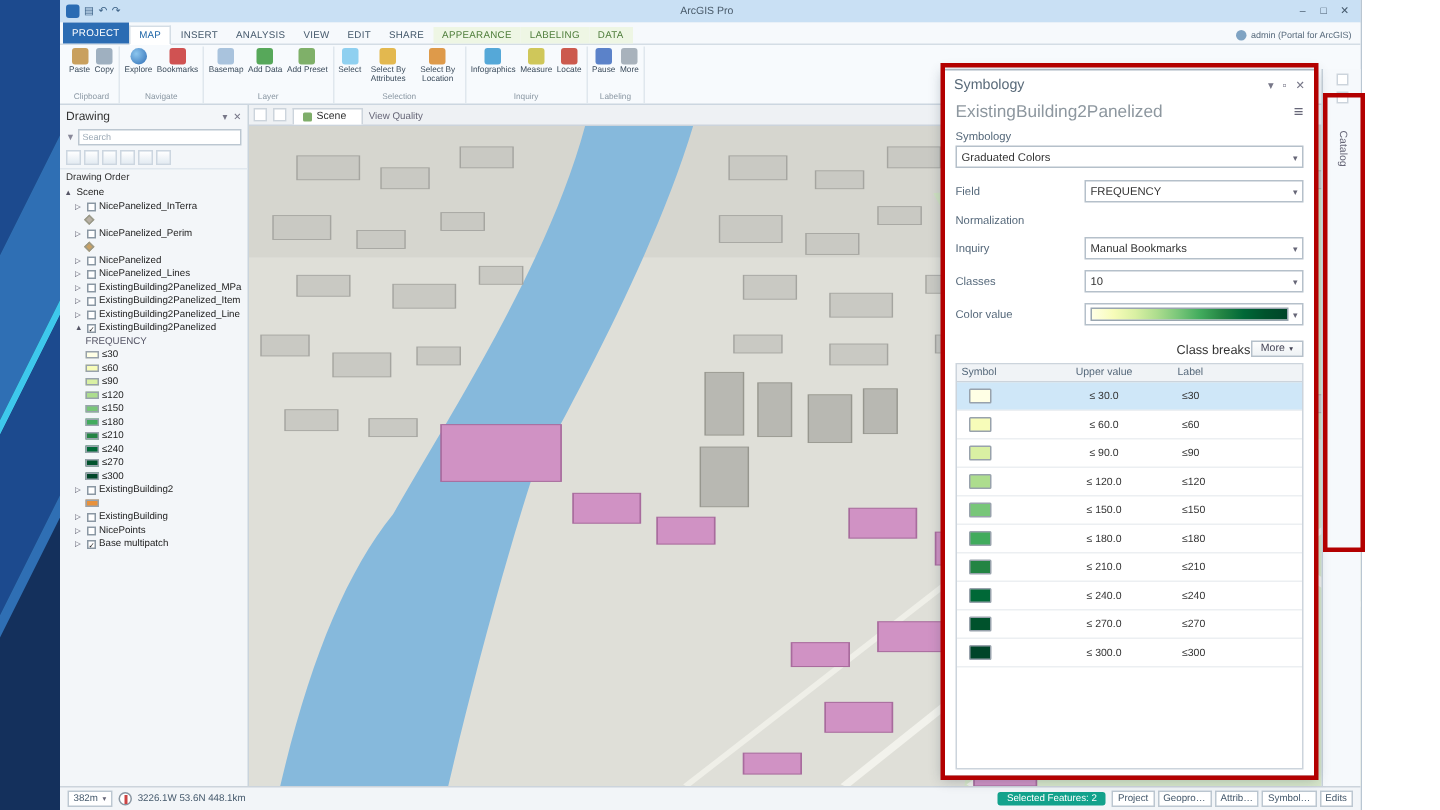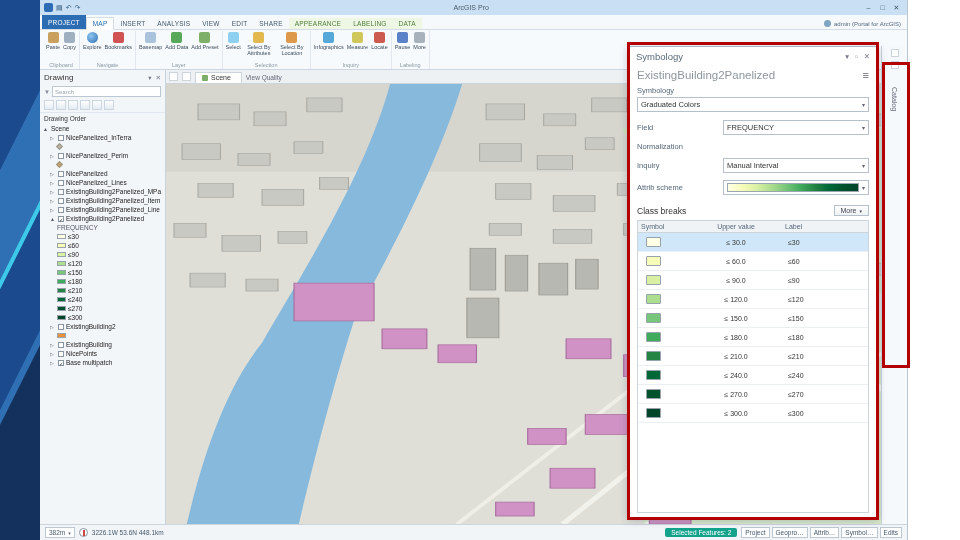--- a/index.html
+++ b/index.html
@@ -78,21 +78,21 @@
 .sp-label{font-size:7.5px;color:#55687a;padding:3px 8px 2px 8px;}
 .sp-select{height:15px;background:#fff;border:1px solid #b5c0ca;display:flex;align-items:center;font-size:7.5px;color:#333;padding:0 3px;gap:3px;}
 .sp-select .val{flex:1;white-space:nowrap;overflow:hidden;}
 .sp-select .arrow{font-size:6px;color:#667;flex:0 0 auto;}
 .sp-select.wide{margin:0 8px;}
 .sp-fields{padding:8px 8px 0 8px;display:flex;flex-direction:column;gap:7px;}
 .sp-frow{display:flex;align-items:center;}
 .sp-frow .flabel{width:86px;font-size:7.5px;color:#55687a;flex:0 0 auto;}
 .sp-frow .sp-select{flex:1;min-width:0;}
 .sp-breaks-head{display:flex;align-items:center;padding:10px 8px 4px 8px;}
-.sp-breaks-head .bh{font-size:8.5px;color:#333;flex:1;}
+.sp-breaks-head .bh{font-size:8.5px;color:#333;flex:1;text-align:right;}
 .more-btn{border:1px solid #b5c0ca;background:linear-gradient(#fdfdfd,#eef2f5);font-size:7px;color:#445;padding:1px 6px;display:flex;gap:3px;align-items:center;}
 .sp-table{margin:0 8px;border:1px solid #ccd4dc;flex:1;min-height:0;display:flex;flex-direction:column;overflow:hidden;}
 .sp-thead{display:flex;background:#f0f3f6;border-bottom:1px solid #ccd4dc;font-size:7px;color:#55687a;flex:0 0 auto;}
 .sp-thead span{padding:2px 3px;}
 .col-sym{width:52px;flex:0 0 auto;display:flex;align-items:center;padding-left:8px;}
 .col-upper{width:92px;flex:0 0 auto;text-align:center;}
 .col-label{flex:1;text-align:left;padding-left:6px;}
 .sp-row{display:flex;align-items:center;height:19px;border-bottom:1px solid #eceff2;font-size:7px;color:#333;flex:0 0 auto;}
 .sp-row.selected{background:#cfe7f8;}
 .sym-swatch{width:15px;height:10px;border:1px solid #98a2ac;border-radius:1px;display:block;}
@@ -540,26 +540,33 @@
               <span class="val">FREQUENCY</span>
               <span class="arrow">▾</span>
             </div>
           </div>
           <div class="sp-frow">
             <span class="flabel">Normalization</span>
           </div>
           <div class="sp-frow">
             <span class="flabel">Inquiry</span>
             <div class="sp-select">
-              <span class="val">Manual Interval</span>
+              <span class="val">Manual Bookmarks</span>
               <span class="arrow">▾</span>
             </div>
           </div>
           <div class="sp-frow">
-            <span class="flabel">Attrib scheme</span>
+            <span class="flabel">Classes</span>
+            <div class="sp-select">
+              <span class="val">10</span>
+              <span class="arrow">▾</span>
+            </div>
+          </div>
+          <div class="sp-frow">
+            <span class="flabel">Color value</span>
             <div class="sp-select">
               <span style="flex: 1 1 0%; height: 9px; border: 1px solid rgb(154, 166, 176); background: linear-gradient(90deg, rgb(255, 255, 229), rgb(247, 252, 185), rgb(217, 240, 163), rgb(173, 221, 142), rgb(120, 198, 121), rgb(65, 171, 93), rgb(35, 132, 67), rgb(0, 104, 55), rgb(0, 82, 44), rgb(0, 69, 41));"></span>
               <span class="arrow">▾</span>
             </div>
           </div>
         </div>
       <div class="sp-breaks-head">
         <span class="bh">Class breaks</span>
         <span class="more-btn">
           <span>More</span>

